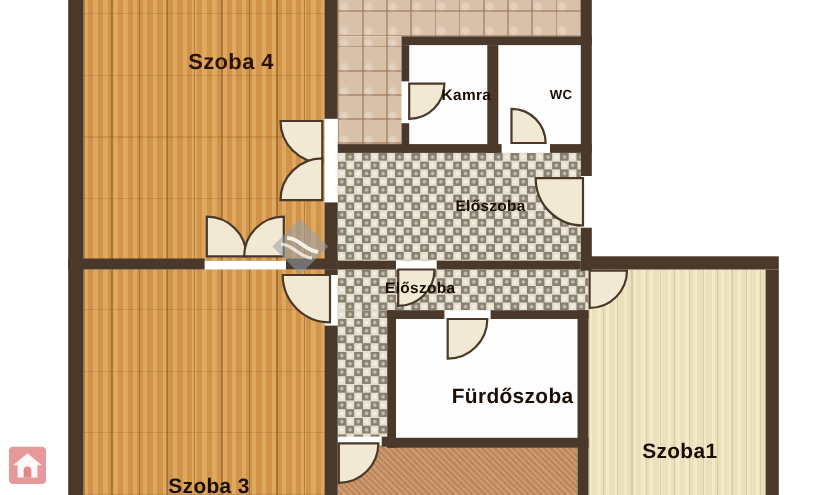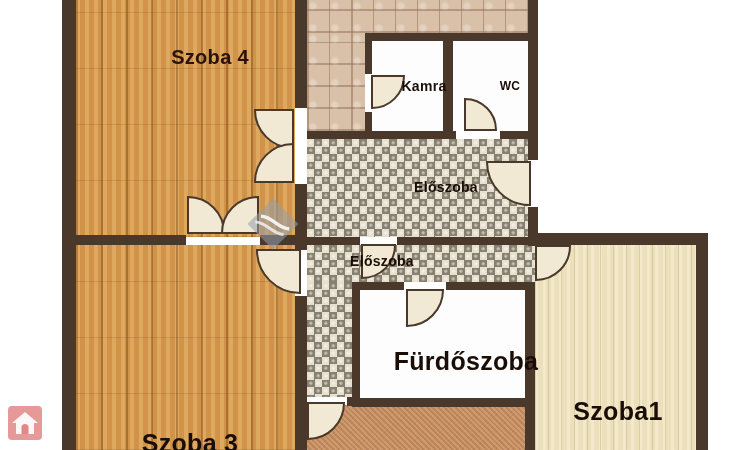--- a/index.html
+++ b/index.html
@@ -39,21 +39,21 @@
     background-image:
       repeating-linear-gradient(45deg, rgba(255,255,255,.10) 0 2px, rgba(0,0,0,.06) 2px 4px),
       repeating-linear-gradient(-45deg, rgba(0,0,0,.04) 0 1px, transparent 1px 3px);
   }
   
   .wall{background:#4a392b;}
   
   .label{position:absolute;transform:translate(-50%,-50%);font-weight:bold;color:#1a0d05;
          white-space:nowrap;letter-spacing:.3px;padding-left:36px;}
   .lb-lg{font-size:20px;}
-  .lb-md{font-size:25px;}
+  .lb-md{font-size:19px;}
   .lb-sm{font-size:14px;}
   
   .wm-duna-text{
     position:absolute;left:302px;top:206px;width:200px;
     font-family:"Liberation Serif", serif;font-weight:bold;font-size:30px;
     letter-spacing:4px;color:rgba(232,226,213,.72);
     text-shadow:0 0 1px rgba(120,110,95,.35);white-space:nowrap;
   }
   .wm-duna-text sup{font-size:10px;letter-spacing:0;}
   .wm-portal{

